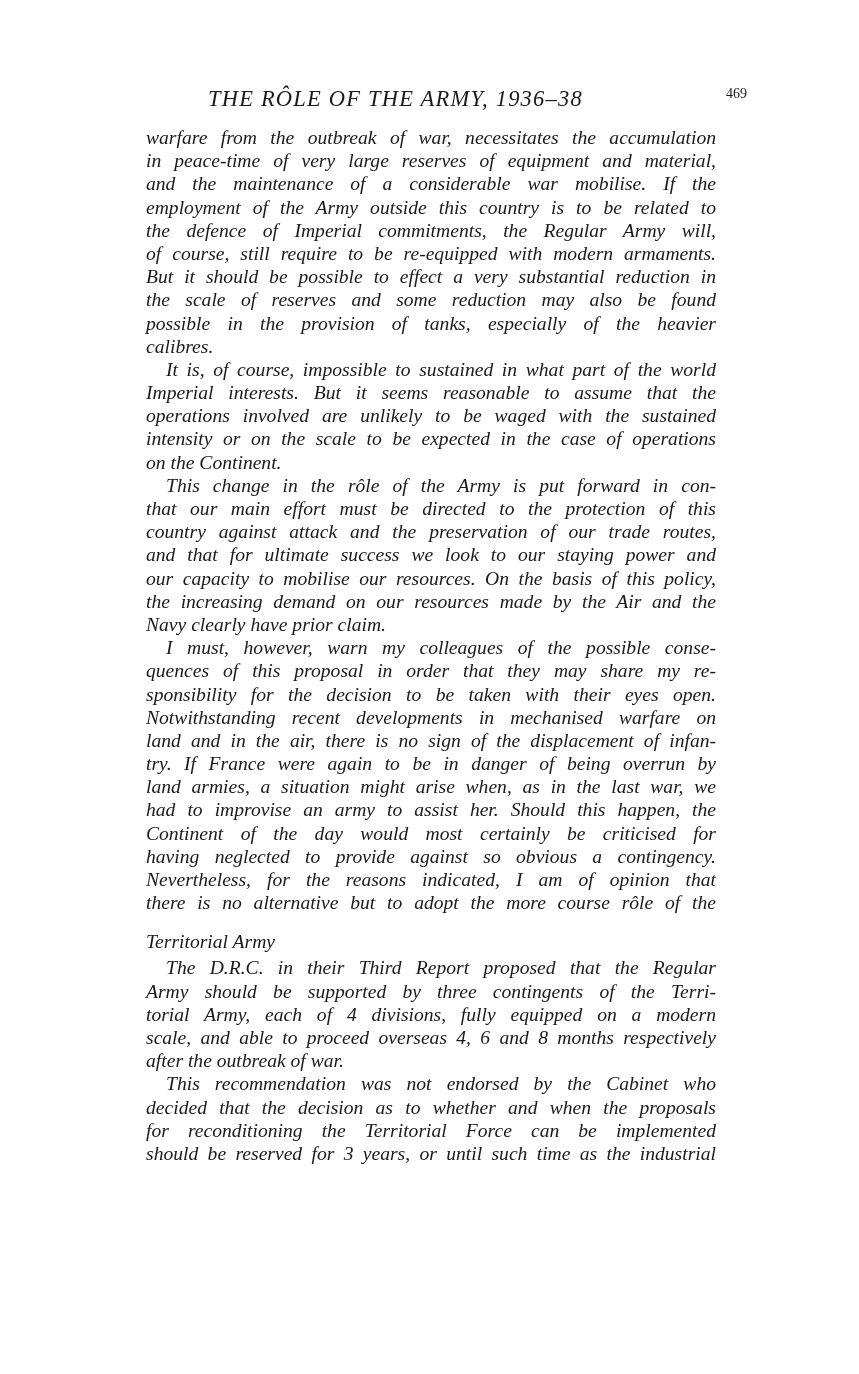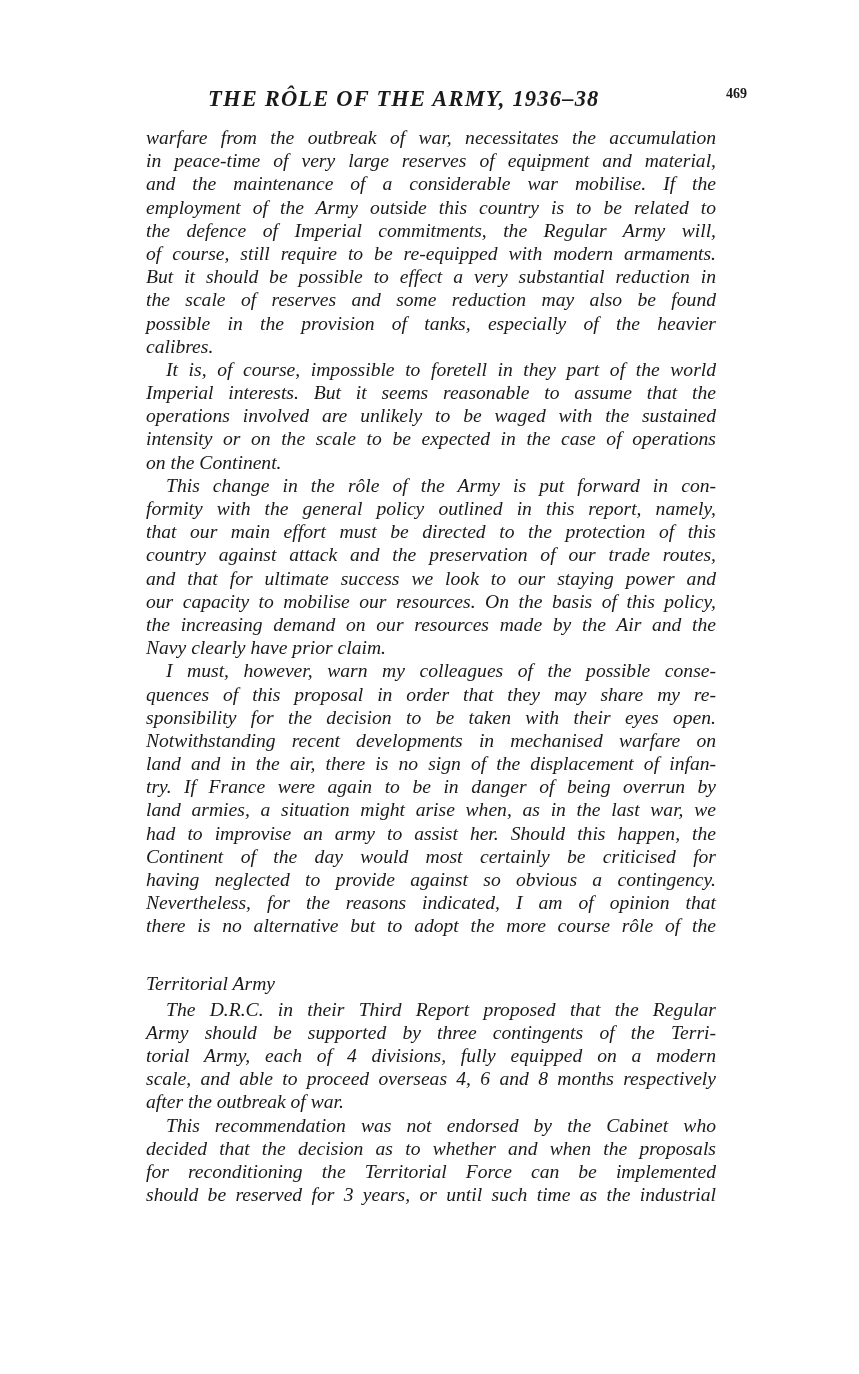--- a/index.html
+++ b/index.html
@@ -20,21 +20,20 @@
       left: 146px;
       top: 86px;
       width: 570px;
     }
     .running-head {
       position: relative;
       height: 30px;
       font-size: 22.5px;
       font-style: italic;
       letter-spacing: 1.2px;
-      font-weight: bold;
     }
     .running-title {
       position: absolute;
       left: 62px;
       top: 0;
       white-space: nowrap;
     }
     .page-number {
       position: absolute;
       left: 580px;
@@ -57,21 +56,21 @@
       font-style: italic;
     }
     .line.last {
       text-align-last: left;
     }
     .line.indent {
       padding-left: 20px;
     }
     .para { display: block; }
     .section-heading {
-      margin-top: 34px;
+      margin-top: 16px;
       font-style: italic;
       font-size: 19.6px;
       line-height: 23.2px;
       height: 26px;
     }
   </style>
 </head>
 <body>
 
 <div class="page">
@@ -90,30 +89,29 @@
       <span class="line">employment of the Army outside this country is to be related to</span>
       <span class="line">the defence of Imperial commitments, the Regular Army will,</span>
       <span class="line">of course, still require to be re-equipped with modern armaments.</span>
       <span class="line">But it should be possible to effect a very substantial reduction in</span>
       <span class="line">the scale of reserves and some reduction may also be found</span>
       <span class="line">possible in the provision of tanks, especially of the heavier</span>
       <span class="line last">calibres.</span>
     </div>
 
     <div class="para">
-      <span class="line indent">It is, of course, impossible to foretell in they part of the world</span>
+      <span class="line indent">It is, of course, impossible to sustained in what part of the world</span>
       <span class="line">Imperial interests. But it seems reasonable to assume that the</span>
       <span class="line">operations involved are unlikely to be waged with the sustained</span>
       <span class="line">intensity or on the scale to be expected in the case of operations</span>
       <span class="line last">on the Continent.</span>
     </div>
 
     <div class="para">
       <span class="line indent">This change in the rôle of the Army is put forward in con-</span>
-      <span class="line">formity with the general policy outlined in this report, namely,</span>
       <span class="line">that our main effort must be directed to the protection of this</span>
       <span class="line">country against attack and the preservation of our trade routes,</span>
       <span class="line">and that for ultimate success we look to our staying power and</span>
       <span class="line">our capacity to mobilise our resources. On the basis of this policy,</span>
       <span class="line">the increasing demand on our resources made by the Air and the</span>
       <span class="line last">Navy clearly have prior claim.</span>
     </div>
 
     <div class="para">
       <span class="line indent">I must, however, warn my colleagues of the possible conse-</span>

